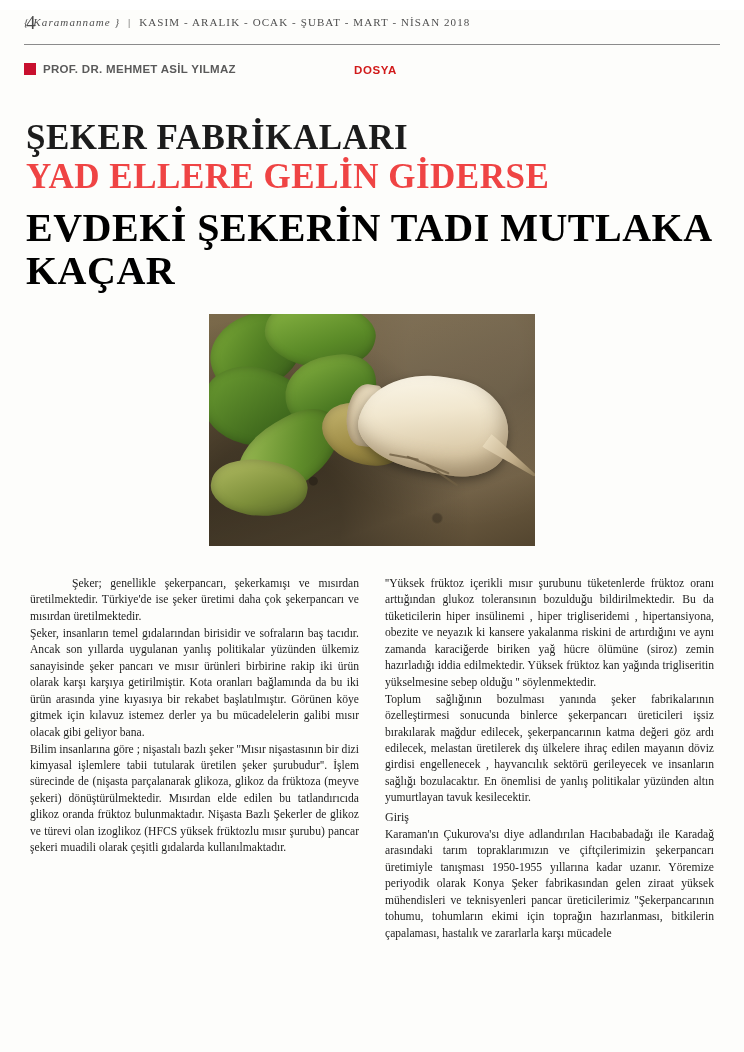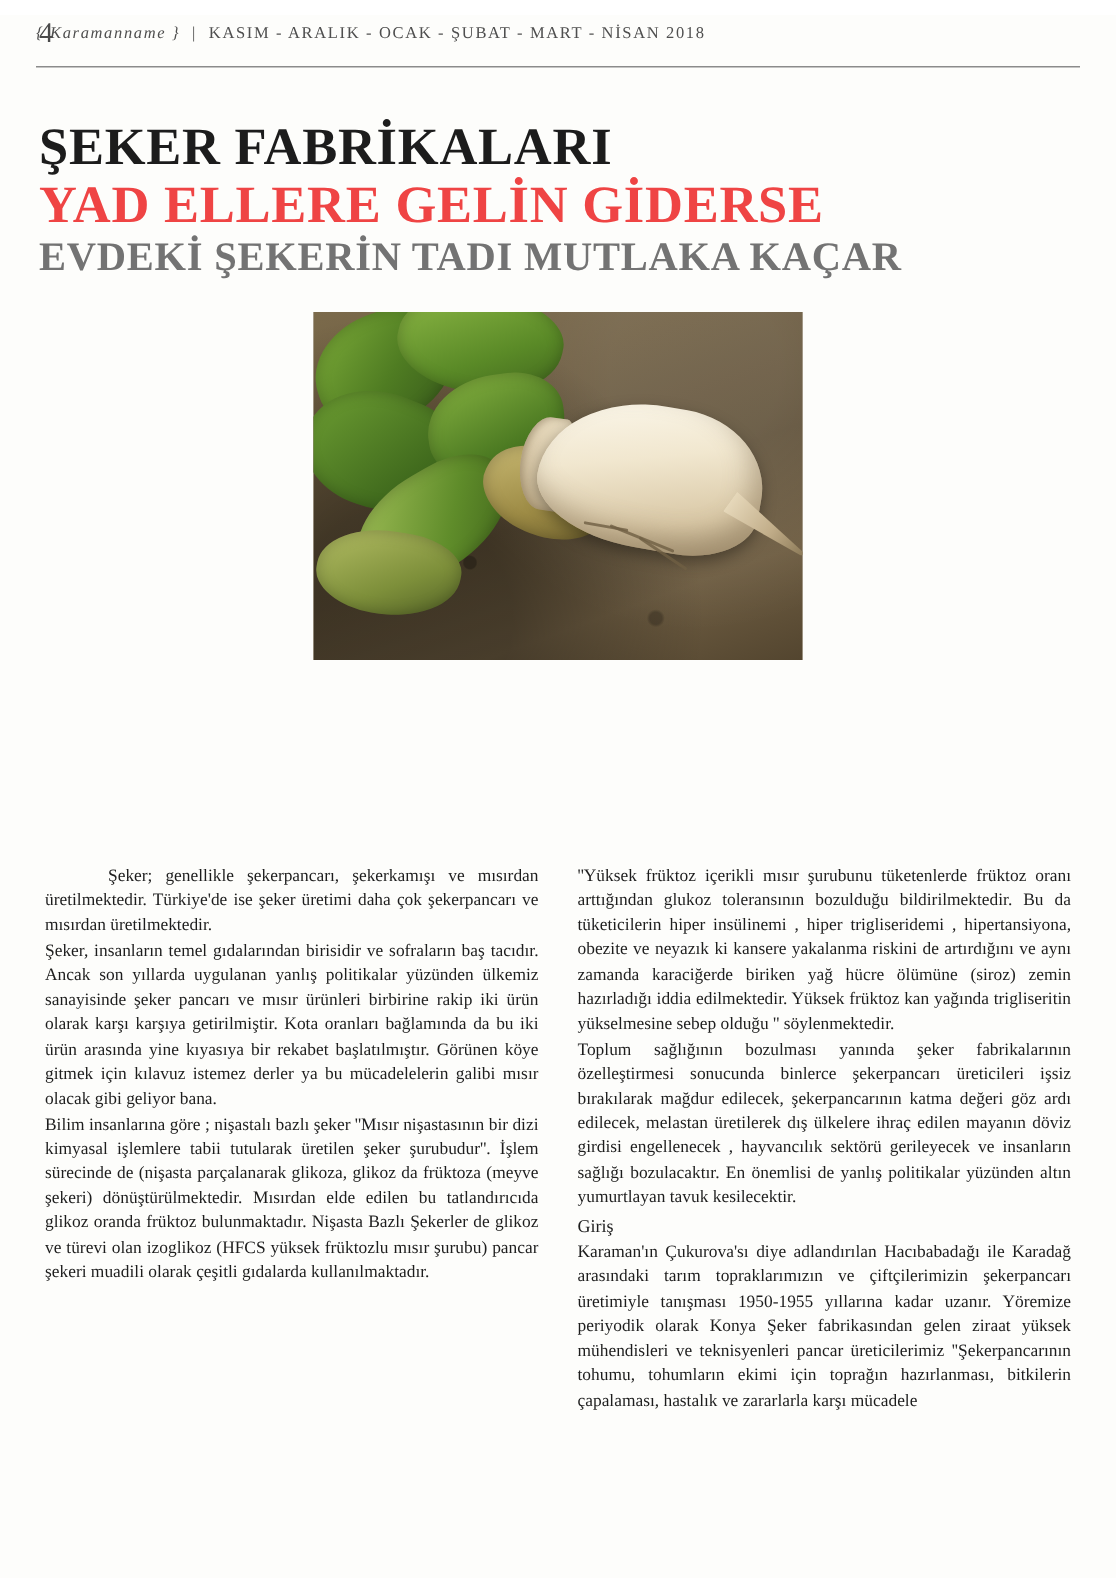--- a/index.html
+++ b/index.html
@@ -109,23 +109,23 @@
   .hl-1 {
     font-size: 35px;
     color: #1c1c1c;
   }
   .hl-2 {
     font-size: 35px;
     color: #ef4444;
     margin-top: 2px;
   }
   .hl-3 {
-    font-size: 27px;
-    color: #737373;
-    margin-top: 2px;
+    font-size: 40px;
+    color: #000000;
+    margin-top: 12px;
   }
 
   
   .photo-wrap {
     margin: 22px auto 0 auto;
     width: 326px;
     height: 232px;
     position: relative;
     overflow: hidden;
     background: #6b5a3e;
@@ -254,20 +254,27 @@
 
   <div class="masthead">
     <div class="folio">4</div>
     <div class="masthead-center">
       <span class="journal">{ Karamanname }</span>
       <span class="sep">|</span>
       <span>KASIM - ARALIK - OCAK - ŞUBAT - MART - NİSAN   2018</span>
     </div>
   </div>
 
+  <div class="byline-row">
+    <div class="byline">
+      <span class="byline-square"></span>
+      <span class="byline-name">PROF. DR. MEHMET ASİL YILMAZ</span>
+    </div>
+    <div class="section-tag">DOSYA</div>
+  </div>
 
   <div class="headline">
     <div class="headline-line hl-1">ŞEKER FABRİKALARI</div>
     <div class="headline-line hl-2">YAD ELLERE GELİN GİDERSE</div>
     <div class="headline-line hl-3">EVDEKİ ŞEKERİN TADI MUTLAKA KAÇAR</div>
   </div>
 
   <div class="photo-wrap">
     <div class="soil"></div>
     <div class="leaves">

